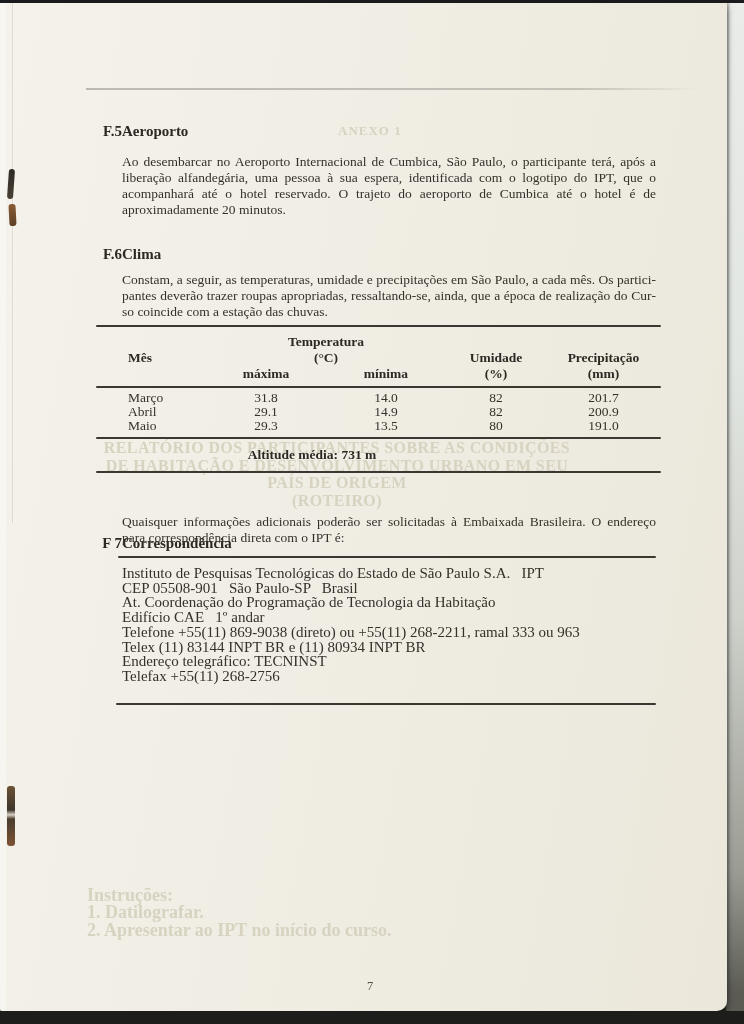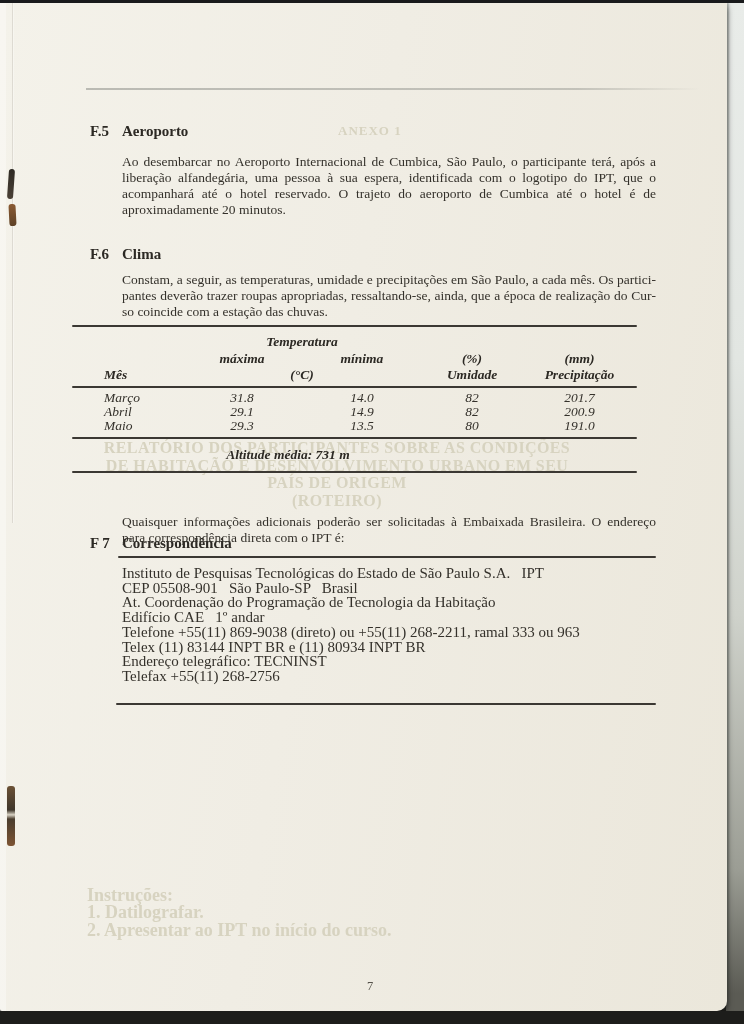--- a/index.html
+++ b/index.html
@@ -29,28 +29,28 @@
     background:linear-gradient(90deg,rgba(130,132,126,.5) 0%,rgba(130,132,126,.4) 80%,rgba(130,132,126,0) 100%);}
   .staple{position:absolute;border-radius:3px;}
   .staple-top{left:8px;top:166px;width:6px;height:30px;background:linear-gradient(#2e2a24,#4a4036);transform:rotate(4deg);}
   .staple-top-rust{left:9px;top:201px;width:7px;height:22px;background:linear-gradient(#8a5a33,#5e4126);transform:rotate(-3deg);}
   .staple-bottom{left:7px;top:783px;width:8px;height:60px;
     background:linear-gradient(#6b5136 0%,#3f362b 40%,#d8d2c4 48%,#4a3d2e 55%,#7d5434 100%);}
 
   
   .abs{position:absolute;}
   .heading{display:flex;font-weight:bold;font-size:15px;color:#2c2924;}
-  .heading .hid{width:32px;flex:none;}
+  .heading .hid{width:32px;flex:none;text-align:right;}
   .para{width:534px;font-size:13.5px;line-height:15.9px;text-align:justify;color:var(--ink,#34312b);}
 
   .rule{height:2px;background:var(--rule,#3b3833);border-radius:1px;}
   .sep-rule{position:absolute;height:2px;background:var(--rule,#3b3833);border-radius:1px;}
 
   
-  .ctable{position:absolute;left:72px;top:322px;width:565px;font-size:13.5px;font-style:italic;}
+  .ctable{position:absolute;left:96px;top:322px;width:565px;font-size:13.5px;}
   .trow{display:flex;}
   .c1{width:110px;padding-left:32px;box-sizing:border-box;text-align:left;}
   .c2,.c3{width:120px;text-align:center;}
   .c4{width:100px;text-align:center;}
   .c5{width:115px;text-align:center;}
   .c23{width:240px;text-align:center;}
   .thead{font-weight:bold;padding:7px 0 4px 0;color:#2c2924;}
   .thead .ra{line-height:16px;}
   .thead .rb{line-height:15px;}
   .thead .rc{line-height:17px;}
@@ -111,32 +111,32 @@
 
     <div class="ctable">
       <div class="rule"></div>
       <div class="thead">
         <div class="trow ra">
           <div class="c1"></div>
           <div class="c23">Temperatura</div>
           <div class="c4"></div>
           <div class="c5"></div>
         </div>
+        <div class="trow rb">
+          <div class="c1">Mês</div>
+          <div class="c23">(°C)</div>
+          <div class="c4">Umidade</div>
+          <div class="c5">Precipitação</div>
+        </div>
         <div class="trow rc">
           <div class="c1"></div>
           <div class="c2">máxima</div>
           <div class="c3">mínima</div>
           <div class="c4">(%)</div>
           <div class="c5">(mm)</div>
-        </div>
-        <div class="trow rb">
-          <div class="c1">Mês</div>
-          <div class="c23">(°C)</div>
-          <div class="c4">Umidade</div>
-          <div class="c5">Precipitação</div>
         </div>
       </div>
       <div class="rule"></div>
       <div class="tbody">
         <div class="trow">
           <div class="c1">Março</div>
           <div class="c2">31.8</div>
           <div class="c3">14.0</div>
           <div class="c4">82</div>
           <div class="c5">201.7</div>

